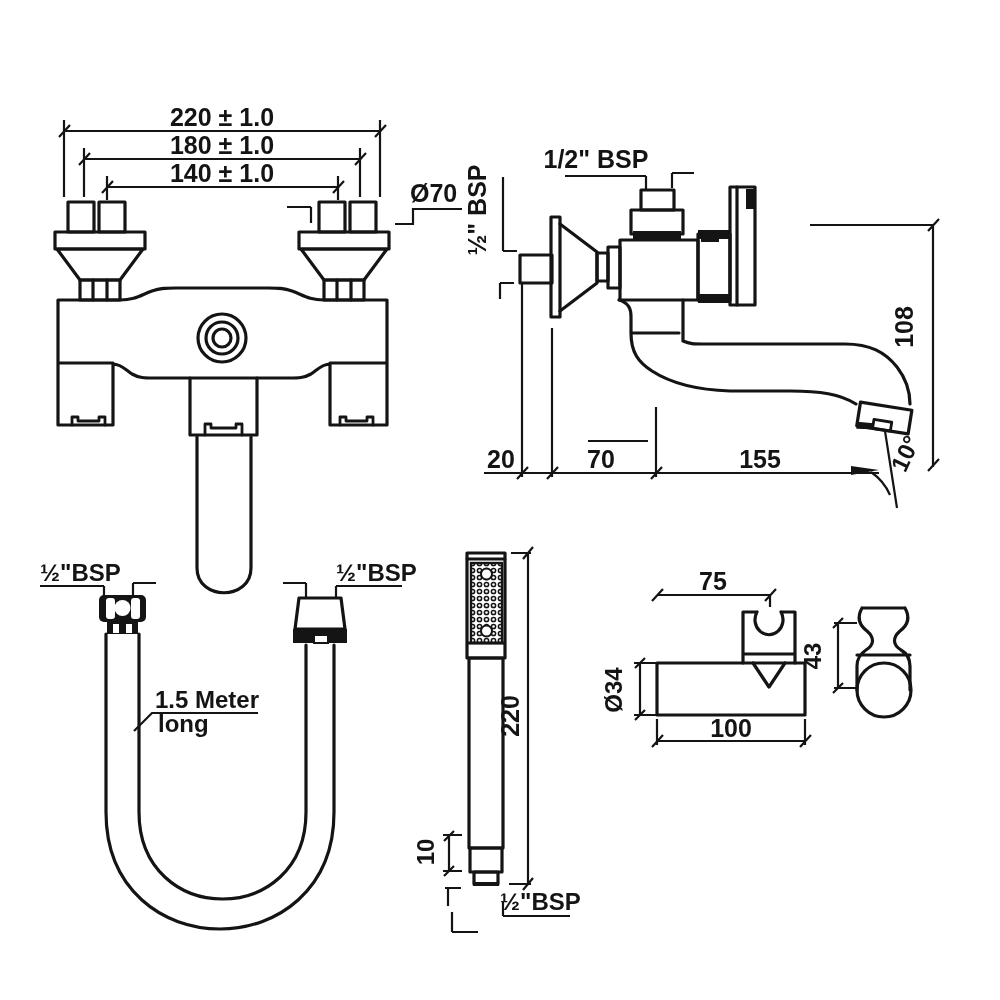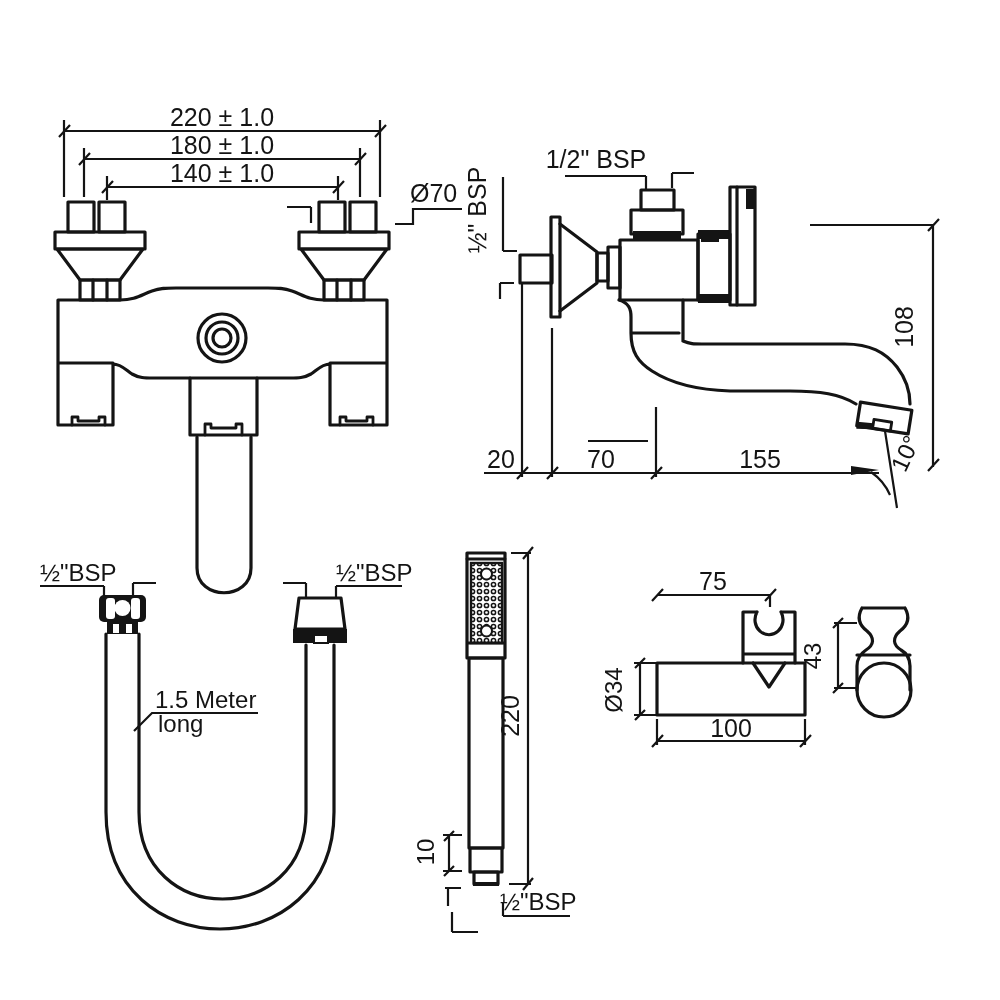--- a/index.html
+++ b/index.html
@@ -1,16 +1,16 @@
 <!DOCTYPE html>
 <html><head>
 <meta charset="utf-8">
 <style>
   html,body{margin:0;padding:0;background:#ffffff;}
-  .stage{width:1000px;height:1000px;position:relative;background:#fff;}
+  .stage{width:1000px;height:1000px;position:relative;background:#fff;font-weight:bold;}
   svg{display:block;}
   .ln{fill:none;stroke:#141414;stroke-width:3.2;stroke-linecap:round;stroke-linejoin:round;}
   .lnthin{fill:none;stroke:#141414;stroke-width:2.2;stroke-linecap:butt;}
   .lnmid{fill:none;stroke:#141414;stroke-width:2.8;stroke-linecap:round;stroke-linejoin:round;}
   .blk{fill:#141414;stroke:none;}
   text{font-family:"Liberation Sans","DejaVu Sans",sans-serif;fill:#141414;}
   .t25{font-size:25px;}
   .t24{font-size:24px;}
 </style>
 </head>

